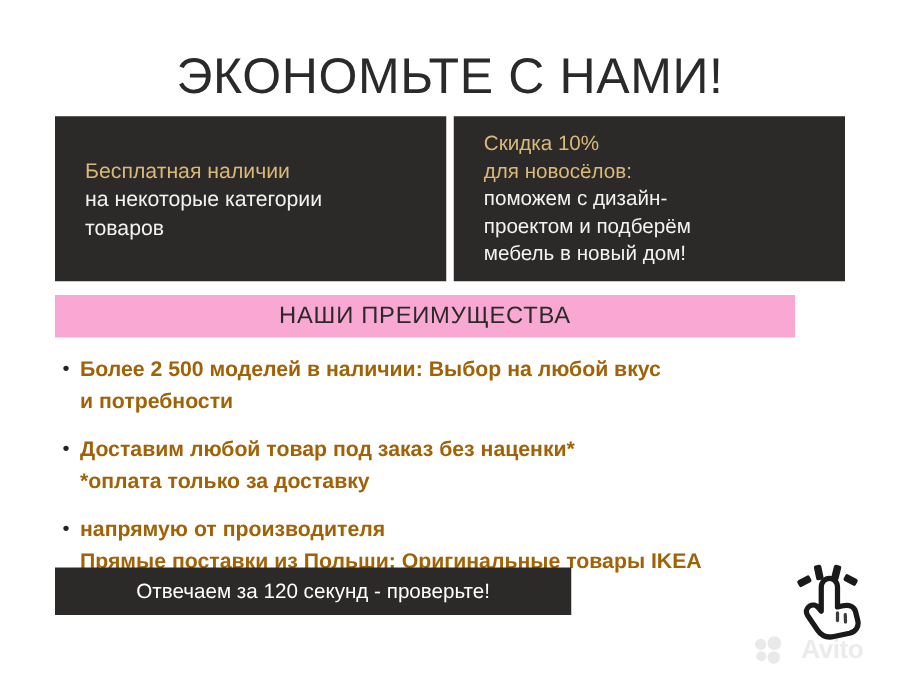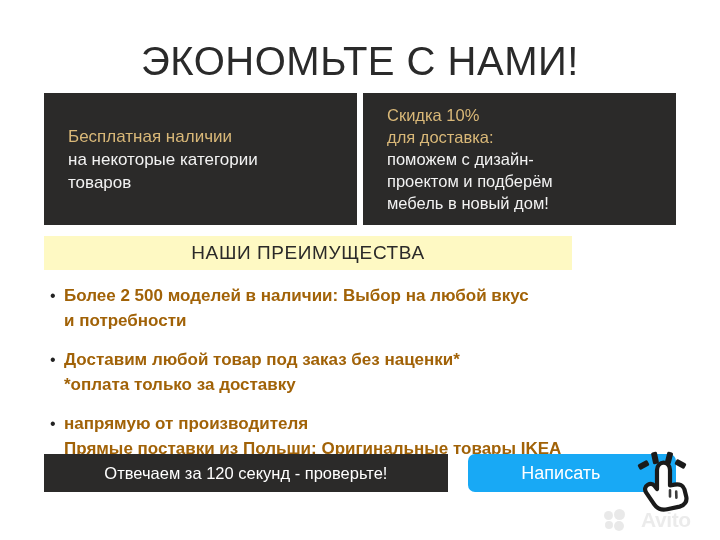--- a/index.html
+++ b/index.html
@@ -78,23 +78,23 @@
   .promo-box.right .promo-white {
     font-size: 16.5px;
     line-height: 22px;
   }
 
   
   .gold-banner {
     position: absolute;
     left: 44px;
     top: 236px;
-    width: 528px;
+    width: 592px;
     height: 34px;
-    background: #fef9c3;
+    background: #f9a8d4;
     display: flex;
     align-items: center;
     justify-content: center;
   }
   .gold-banner-text {
     color: #2b2a29;
     font-size: 19px;
     letter-spacing: 0.6px;
     font-weight: 400;
     white-space: nowrap;
@@ -224,21 +224,21 @@
   <div class="promo-row">
 
     <div class="promo-box left">
       <div class="promo-gold">Бесплатная наличии</div>
       <div class="promo-white">на некоторые категории</div>
       <div class="promo-white">товаров</div>
     </div>
 
     <div class="promo-box right">
       <div class="promo-gold">Скидка 10%</div>
-      <div class="promo-gold">для доставка:</div>
+      <div class="promo-gold">для новосёлов:</div>
       <div class="promo-white">поможем с дизайн-</div>
       <div class="promo-white">проектом и подберём</div>
       <div class="promo-white">мебель в новый дом!</div>
     </div>
 
   </div>
 
   <div class="gold-banner">
     <span class="gold-banner-text">НАШИ ПРЕИМУЩЕСТВА</span>
   </div>
@@ -267,23 +267,20 @@
         <div>напрямую от производителя</div>
         <div>Прямые поставки из Польши: Оригинальные товары IKEA</div>
       </div>
     </div>
 
   </div>
 
   <div class="cta-row">
     <div class="cta-dark">
       <span class="cta-dark-text">Отвечаем за 120 секунд - проверьте!</span>
-    </div>
-    <div class="cta-blue">
-      <span class="cta-blue-text">Написать</span>
     </div>
   </div>
 
   <div class="hand-cursor">
     <svg viewBox="0 0 62 66" width="62" height="66" xmlns="http://www.w3.org/2000/svg">
 
       <g fill="#1a1a1a">
         <rect x="8" y="16" width="11" height="6" rx="1.6" transform="rotate(-28 13.5 19)"></rect>
         <rect x="22" y="6" width="6" height="12" rx="1.6" transform="rotate(-12 25 12)"></rect>
         <rect x="36" y="6" width="6" height="12" rx="1.6" transform="rotate(14 39 12)"></rect>

